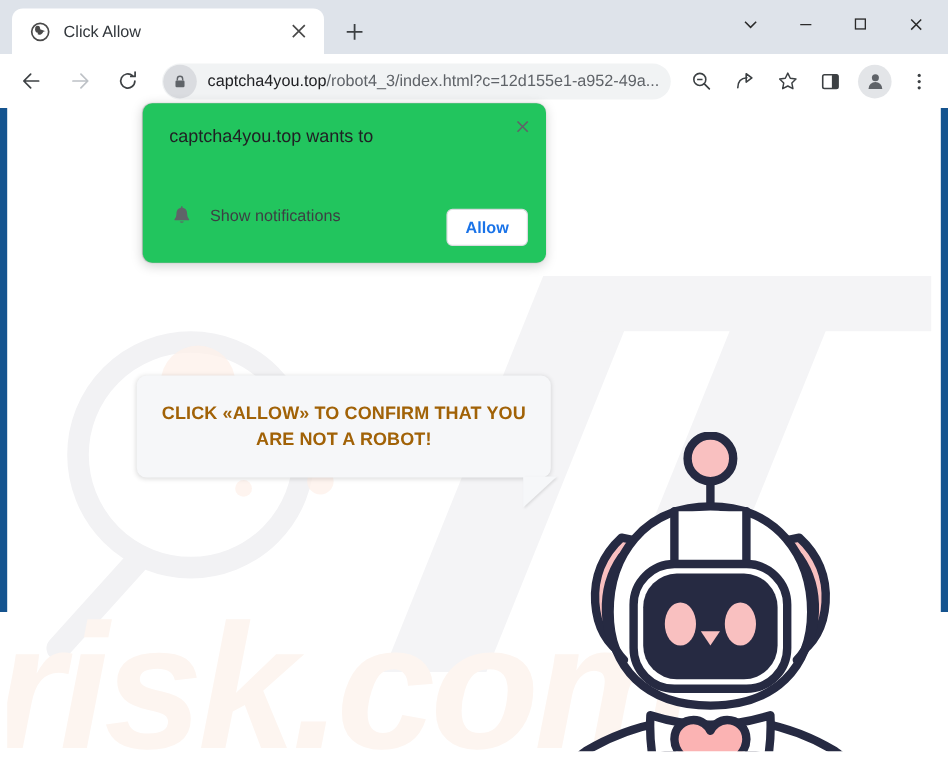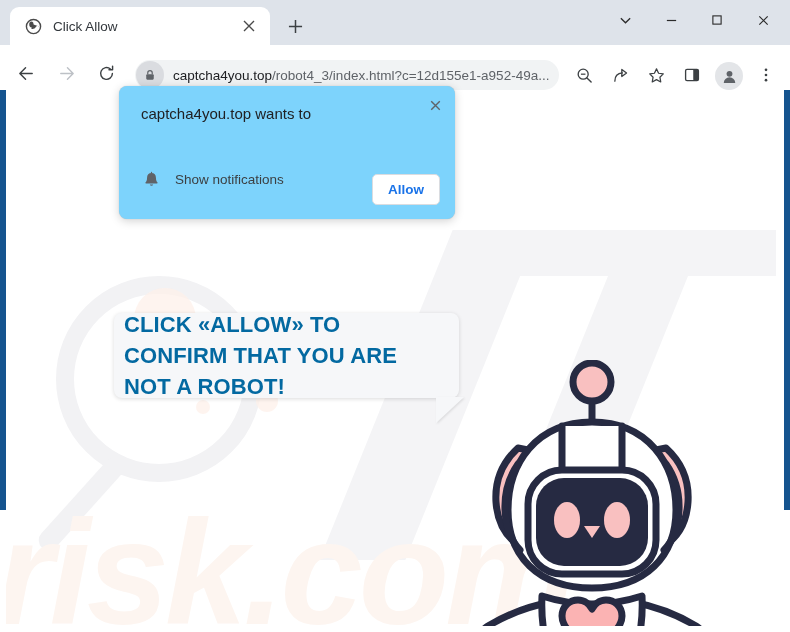--- a/index.html
+++ b/index.html
@@ -88,21 +88,21 @@
   }
 
   
   .toolbar {
     position: absolute;
     left: 0; top: 45px;
     width: 790px;
     height: 45px;
     background: #ffffff;
     display: flex;
-    align-items: flex-end;
+    align-items: center;
     padding: 0 6px;
   }
 
   .nav-btn {
     width: 34px; height: 34px;
     margin: 0 3px;
     display: flex; align-items: center; justify-content: center;
     border-radius: 50%;
     flex: 0 0 34px;
   }
@@ -236,23 +236,24 @@
     width: 345px; height: 85px;
     background: #f6f7f9;
     border-radius: 8px;
     box-shadow: 0 1px 4px rgba(0,0,0,.14);
     display: flex;
     align-items: center;
     justify-content: center;
   }
 
   .bubble-text {
-    font-size: 22px;
+    font-size: 15px;
     font-weight: 700;
-    color: #0369a1;
+    color: #a16207;
+    text-align: center;
     line-height: 1.42;
     letter-spacing: .1px;
     padding: 0 10px;
   }
 
   .bubble-tail {
     position: absolute;
     left: 430px; top: 307px;
     width: 0; height: 0;
     border-left: 28px solid #f6f7f9;
@@ -266,21 +267,21 @@
     left: 460px; top: 270px;
     width: 252px; height: 320px;
   }
 
   
   .perm-dialog {
     position: absolute;
     left: 119px; top: 86px;
     width: 336px;
     height: 133px;
-    background: #7dd3fc;
+    background: #22c55e;
     border-radius: 8px;
     box-shadow: 0 2px 10px rgba(0,0,0,.18), 0 0 1px rgba(0,0,0,.22);
     z-index: 20;
   }
 
   .perm-close {
     position: absolute;
     right: 7px; top: 6px;
     width: 26px; height: 26px;
     display: flex; align-items: center; justify-content: center;

